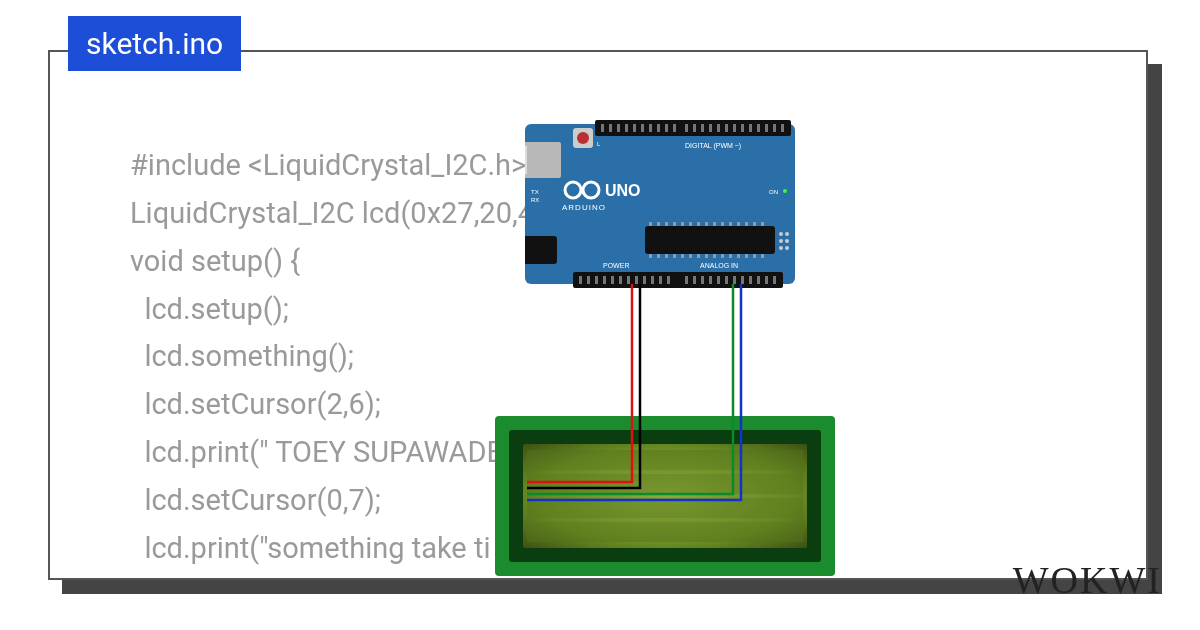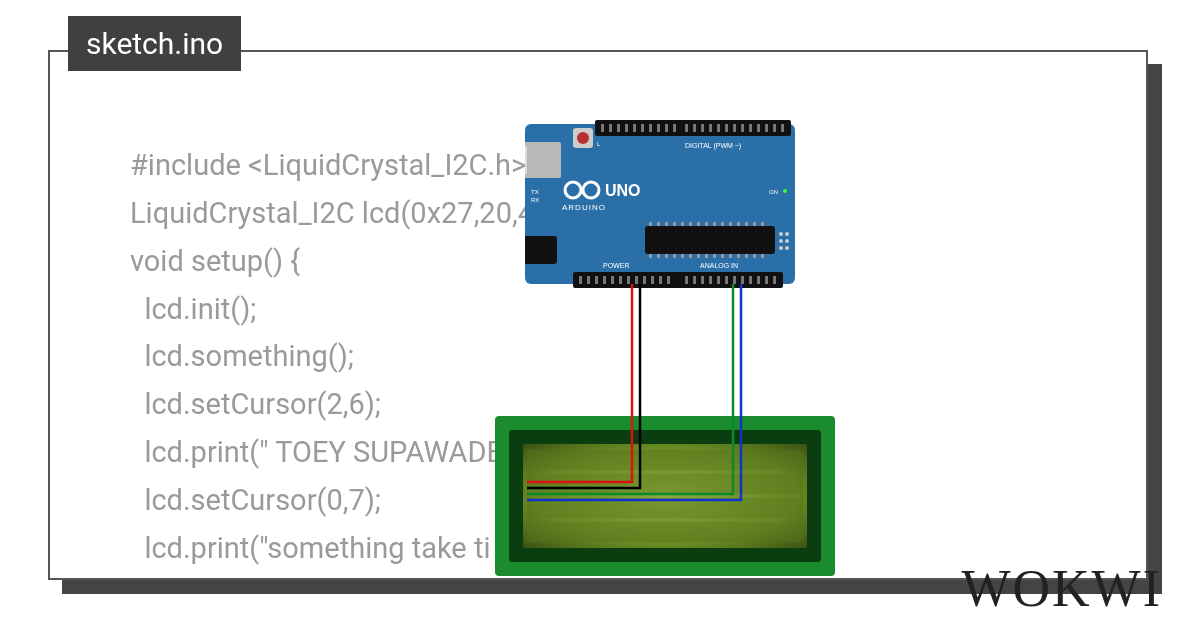--- a/index.html
+++ b/index.html
@@ -18,21 +18,21 @@
     width: 1100px;
     height: 530px;
     background: #fff;
     border: 2px solid #555;
     box-shadow: 14px 14px 0 0 #444;
   }
   .tab {
     position: absolute;
     left: 68px;
     top: 16px;
-    background: #404040;
+    background: #1d4ed8;
     color: #fff;
     padding: 10px 18px 10px 18px;
     font-size: 30px;
     font-weight: 400;
     z-index: 5;
   }
   .code {
     position: absolute;
     left: 80px;
     top: 90px;
@@ -76,41 +76,41 @@
     width: 340px;
     height: 160px;
     z-index: 2;
   }
   .lcd-pcb { fill: #1a8c2e; }
   .lcd-frame { fill: #0a3d0f; }
   .lcd-screen-grad { fill: url(#lcdGrad); }
   .brand {
     position: absolute;
     right: 38px;
-    bottom: 12px;
-    font-size: 52px;
+    bottom: 28px;
+    font-size: 38px;
     letter-spacing: 2px;
     color: #222;
     font-family: Georgia, serif;
     font-weight: 400;
   }
 </style>
 </head>
 <body>
 
 <div class="tab">
   <span>sketch.ino</span>
 </div>
 
 <div class="card">
 
   <div class="code"><span>#include &lt;LiquidCrystal_I2C.h&gt;</span>
 <span>LiquidCrystal_I2C lcd(0x27,20,4);</span>
 <span>void setup() {</span>
-<span>  lcd.init();</span>
+<span>  lcd.setup();</span>
 <span>  lcd.something();</span>
 <span>  lcd.setCursor(2,6);</span>
 <span>  lcd.print(" TOEY SUPAWADE</span>
 <span>  lcd.setCursor(0,7);</span>
 <span>  lcd.print("something take ti</span></div>
 
   <div class="sim">
 
     <svg class="arduino" viewBox="0 0 270 175">
       <rect class="ard-body" x="0" y="8" width="270" height="160" rx="6"></rect>

